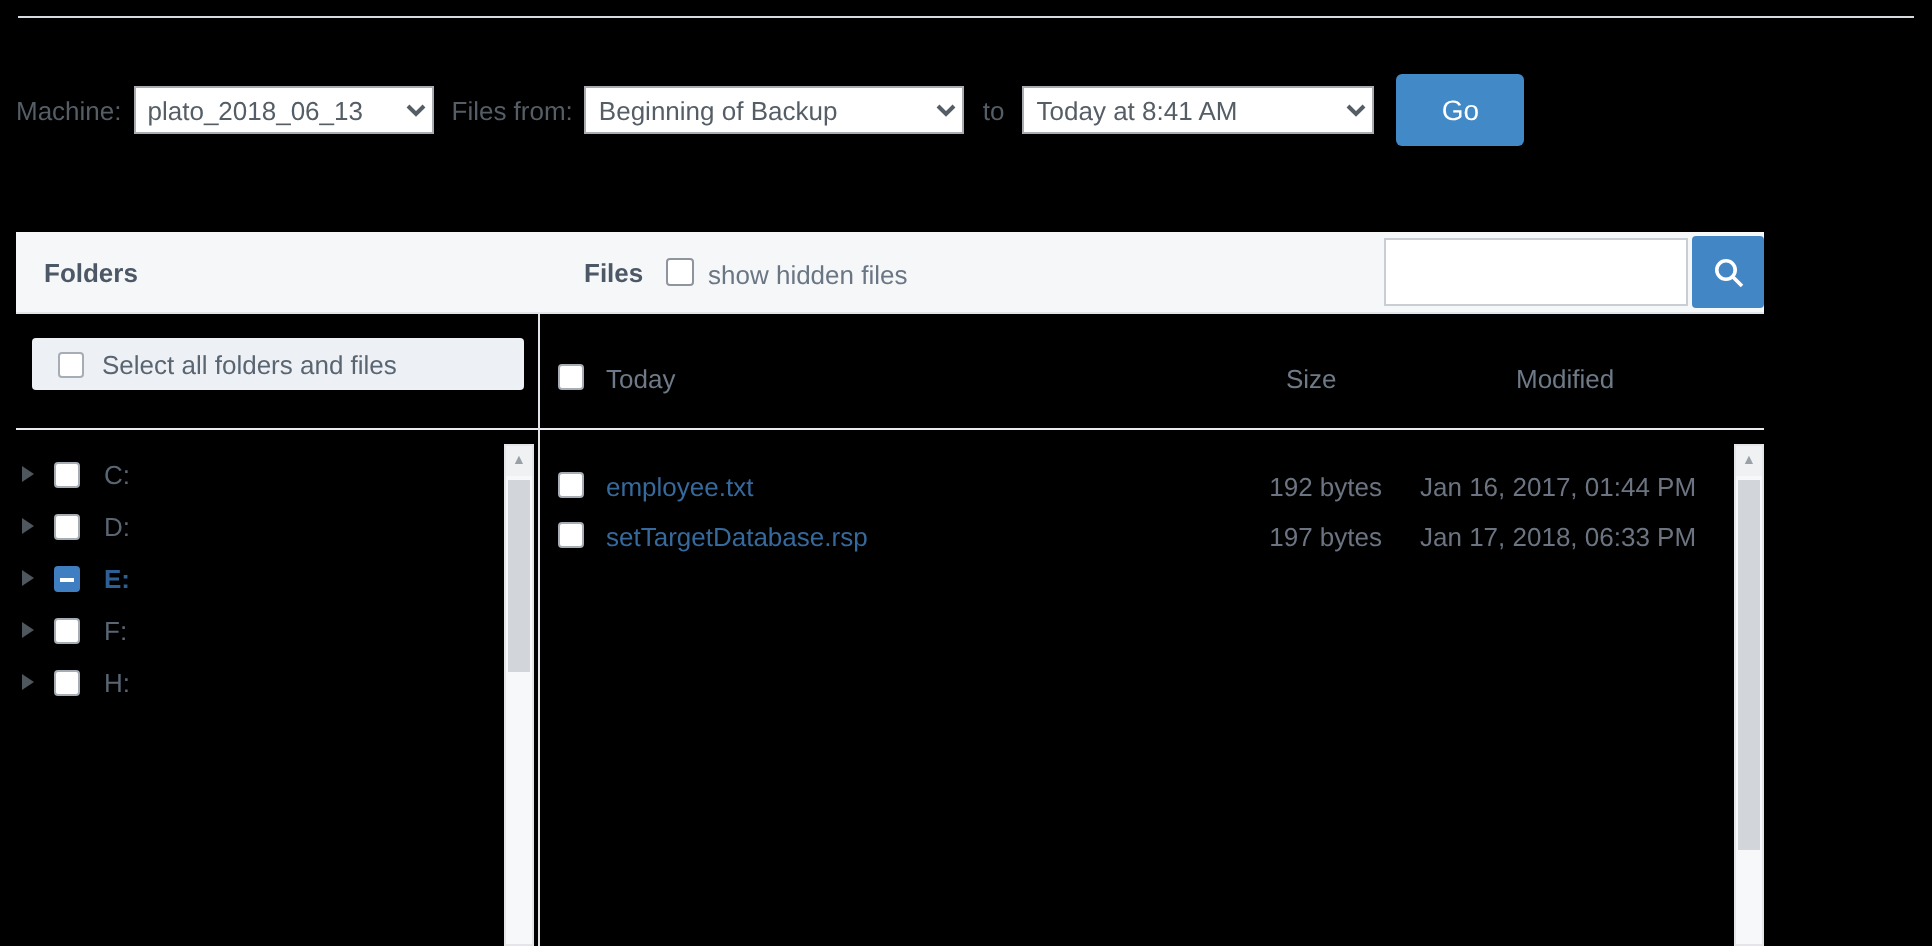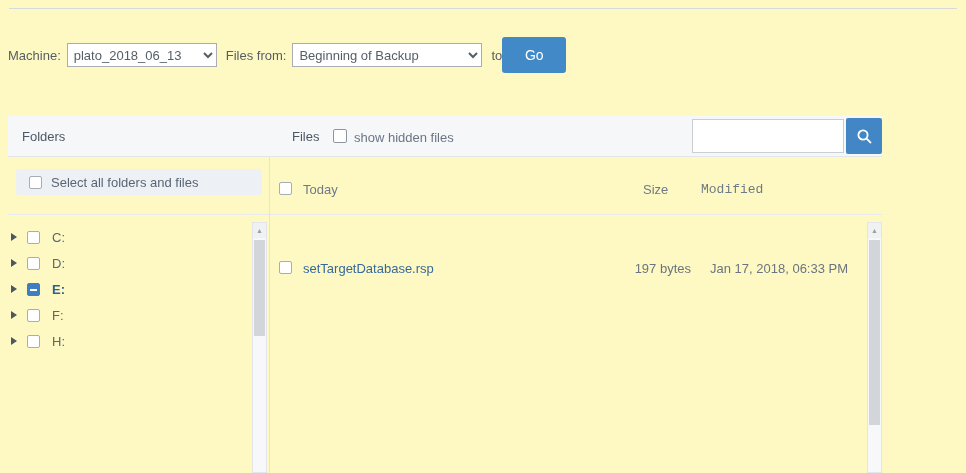--- a/index.html
+++ b/index.html
@@ -1,21 +1,21 @@
 <!DOCTYPE html>
 <html><head>
 <meta charset="utf-8">
 <style>
   * { box-sizing: border-box; margin: 0; padding: 0; }
   html, body { background: #ffffff; }
   body {
     width: 966px; height: 473px; overflow: hidden; position: relative;
     font-family: "Liberation Sans", sans-serif; font-size: 13px; color: #5a6572;
   }
-  .screen { position: absolute; inset: 0; width: 966px; height: 473px; background: #fef9c3; }
+  .screen { position: absolute; inset: 0; width: 966px; height: 473px; background: #000000; }
 
   .top-divider { position: absolute; left: 9px; top: 8px; width: 948px; border-top: 1px solid #d8dbde; }
 
   
   .toolbar { position: absolute; left: 8px; top: 37px; height: 36px; display: flex; align-items: center; white-space: nowrap; }
   .toolbar .lbl { color: #555e66; }
   .toolbar select {
     height: 24px; border: 1px solid #a9acb0; background: #fff; color: #555e66;
     font-family: "Liberation Sans", sans-serif; font-size: 13px; padding: 1px 2px;
   }
@@ -25,21 +25,21 @@
   .go-btn {
     width: 64px; height: 36px; background: #4289c7; color: #fff; border: none; border-radius: 3px;
     font-family: "Liberation Sans", sans-serif; font-size: 14px; cursor: pointer;
   }
 
   
   .panel-header {
     position: absolute; left: 8px; top: 116px; width: 874px; height: 41px;
     background: #f5f7f9; border-bottom: 1px solid #e2e6ea;
   }
-  .hdr-title { position: absolute; top: 13px; font-weight: normal; color: #4d5866; }
+  .hdr-title { position: absolute; top: 13px; font-weight: bold; color: #4d5866; }
   .folders-title { left: 14px; }
   .files-title { left: 284px; }
   .cb {
     display: inline-block; width: 13px; height: 13px; background: #fff;
     border: 1px solid #a6adb5; border-radius: 2px; position: relative; cursor: pointer;
   }
   .cb.partial { background: #3f7fc1; border-color: #3f7fc1; }
   .cb.partial::after {
     content: ""; position: absolute; left: 2px; top: 5px; width: 7px; height: 2px; background: #fff;
   }
@@ -61,21 +61,21 @@
     position: absolute; left: 16px; top: 169px; width: 246px; height: 26px;
     background: #edf1f5; border-radius: 2px; display: flex; align-items: center; cursor: pointer;
   }
   .select-all-box .cb { margin: 0 9px 0 13px; }
   .select-all-box .sa-lbl { color: #5a6572; }
 
   .files-head-cb { position: absolute; left: 279px; top: 182px; }
   .col-head { position: absolute; top: 182px; color: #6e7a87; }
   .col-name { left: 303px; }
   .col-size { left: 643px; }
-  .col-modified { left: 701px; font-family: Liberation Mono, monospace; }
+  .col-modified { left: 758px; }
 
   .content-divider { position: absolute; left: 8px; top: 214px; width: 874px; border-top: 1px solid #e8eaee; }
   .v-separator { position: absolute; left: 269px; top: 157px; height: 316px; border-left: 1px solid #e0e4e8; }
 
   
   .tree { position: absolute; left: 0; top: 224px; width: 250px; }
   .tree-item { position: relative; height: 26px; display: flex; align-items: center; cursor: pointer; }
   .tri {
     width: 0; height: 0; margin-left: 11px;
     border-left: 6px solid #4e565e; border-top: 4px solid transparent; border-bottom: 4px solid transparent;
@@ -119,20 +119,23 @@
   <div class="toolbar">
     <span class="lbl">Machine:</span>
     <select class="sel-machine">
       <option>plato_2018_06_13</option>
     </select>
     <span class="lbl">Files from:</span>
     <select class="sel-from">
       <option>Beginning of Backup</option>
     </select>
     <span class="lbl">to</span>
+    <select class="sel-to">
+      <option>Today at 8:41 AM</option>
+    </select>
     <button class="go-btn">Go</button>
   </div>
 
   <div class="panel-header">
     <span class="hdr-title folders-title">Folders</span>
     <span class="hdr-title files-title">Files</span>
     <span class="cb show-hidden-cb"></span>
     <span class="show-hidden-lbl">show hidden files</span>
     <input class="search-input" value="" style="">
     <button class="search-btn">
@@ -184,20 +187,26 @@
       <span class="cb"></span>
       <span class="tree-lbl">H:</span>
     </div>
   </div>
 
   <div class="scrollbar folders-sb">
     <div class="sb-up">▲</div>
     <div class="sb-thumb"></div>
   </div>
 
+  <div class="file-row row-1">
+    <span class="cb"></span>
+    <span class="file-name">employee.txt</span>
+    <span class="file-size">192 bytes</span>
+    <span class="file-modified">Jan 16, 2017, 01:44 PM</span>
+  </div>
   <div class="file-row row-2">
     <span class="cb"></span>
     <span class="file-name">setTargetDatabase.rsp</span>
     <span class="file-size">197 bytes</span>
     <span class="file-modified">Jan 17, 2018, 06:33 PM</span>
   </div>
 
   <div class="scrollbar files-sb">
     <div class="sb-up">▲</div>
     <div class="sb-thumb"></div>

